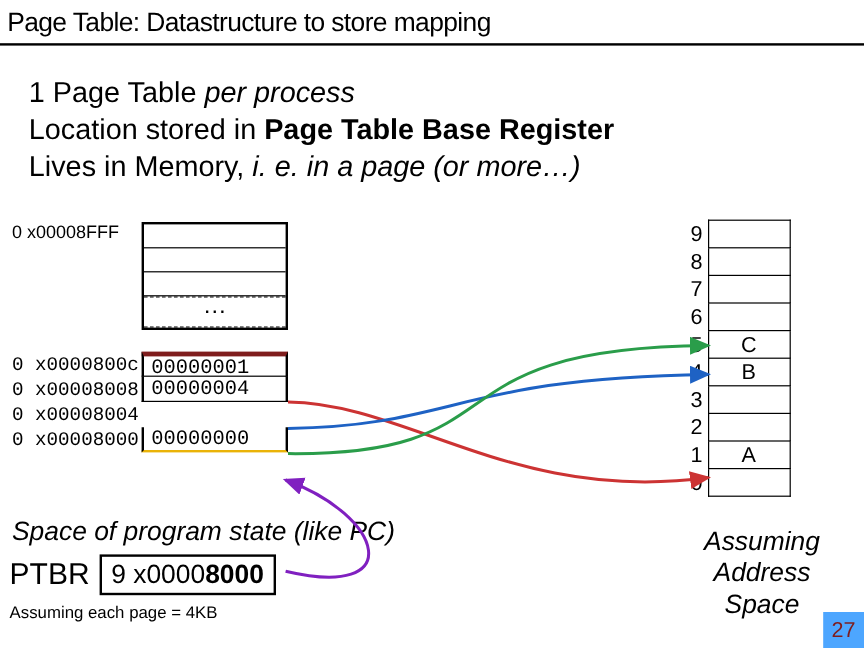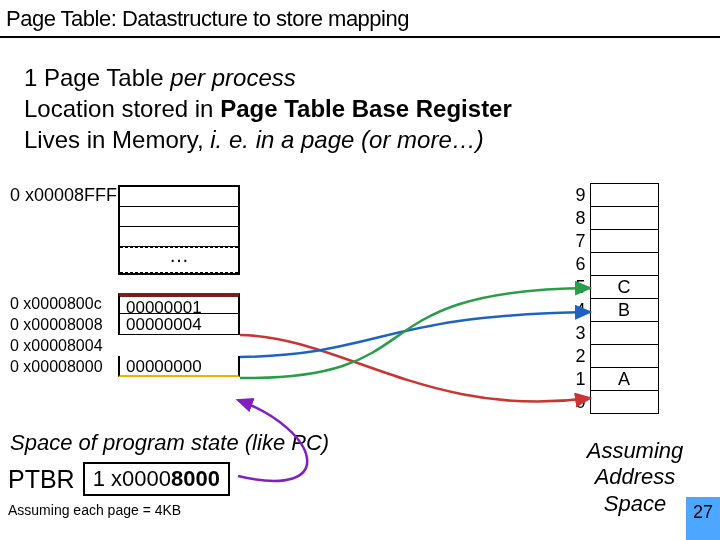--- a/index.html
+++ b/index.html
@@ -26,21 +26,21 @@
   .bullets .italic { font-style: italic; }
   .bullets b { font-weight: bold; }
 
   .left-area {
     position: absolute;
     left: 10px;
     top: 185px;
     width: 250px;
   }
   .pt-top-label {
-    font-size: 18px;
+    font-size: 15px;
     margin-bottom: -2px;
   }
   .pt-grid {
     border: 2px solid #000;
     width: 122px;
     margin-left: 108px;
   }
   .pt-grid .row {
     height: 20px;
     border-bottom: 1.5px solid #000;
@@ -145,23 +145,23 @@
     font-style: italic;
     text-align: center;
     width: 130px;
     line-height: 1.2;
   }
   .slide-num {
     position: absolute;
     right: 0;
     bottom: 0;
     width: 34px;
-    height: 43px;
+    height: 30px;
     background: #4da6ff;
-    color: #000000;
+    color: #7f1d1d;
     font-size: 18px;
     text-align: center;
     line-height: 30px;
   }
 
   svg.arrows {
     position: absolute;
     left: 0;
     top: 0;
     pointer-events: none;
@@ -187,21 +187,21 @@
 <div class="left-area">
   <div style="display:flex;align-items:flex-start;">
     <div class="pt-top-label" style="width:108px;padding-top:0px;">0 x00008FFF</div>
     <div class="pt-grid" style="margin-left:0;">
       <div class="row"></div>
       <div class="row"></div>
       <div class="row"></div>
       <div class="dots">…</div>
     </div>
   </div>
-  <div class="pt-entries" style="margin-top:18px;">
+  <div class="pt-entries" style="margin-top:18px;font-family:Liberation Mono, monospace;">
     <div class="pt-entry">
       <div class="pt-addr">0 x0000800c</div>
       <div class="pt-val">00000001</div>
     </div>
     <div class="pt-entry">
       <div class="pt-addr">0 x00008008</div>
       <div class="pt-val">00000004</div>
     </div>
     <div class="pt-entry">
       <div class="pt-addr">0 x00008004</div>
@@ -211,21 +211,21 @@
       <div class="pt-val">00000000</div>
     </div>
   </div>
 </div>
 
 <div class="caption-state">Space of program state (like PC)</div>
 
 <div class="ptbr-row">
   <span>PTBR</span>
   <span class="ptbr-box">
-    <span>1 x0000</span><span class="bold">8000</span>
+    <span>9 x0000</span><span class="bold">8000</span>
   </span>
 </div>
 
 <div class="assume">Assuming each page = 4KB</div>
 
 <div class="phys-area">
   <table class="phys-table">
     <tbody>
         <tr>
           <td class="phys-num">9</td>

